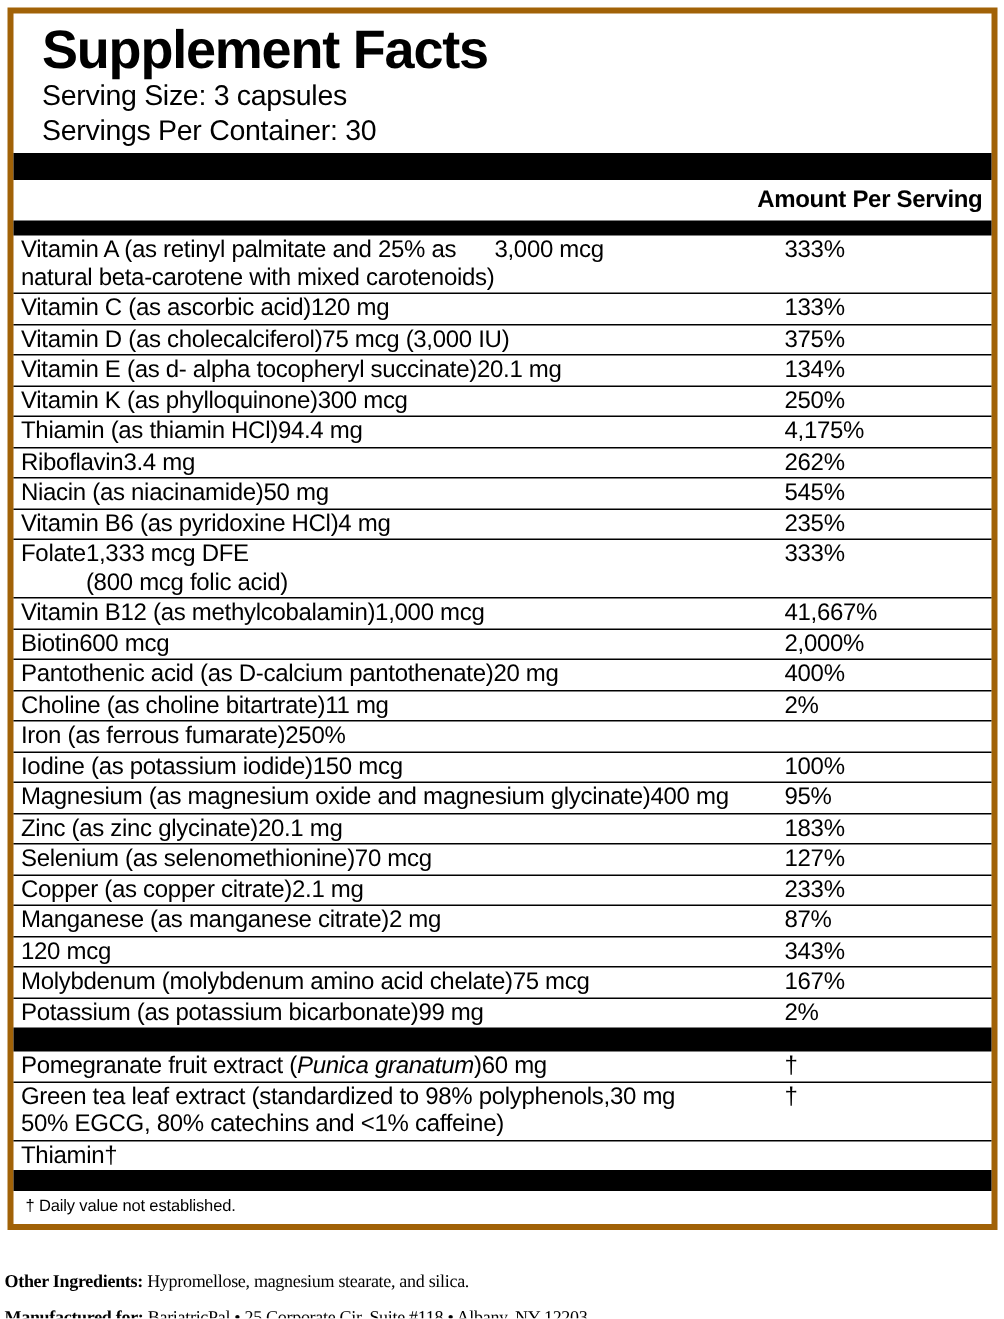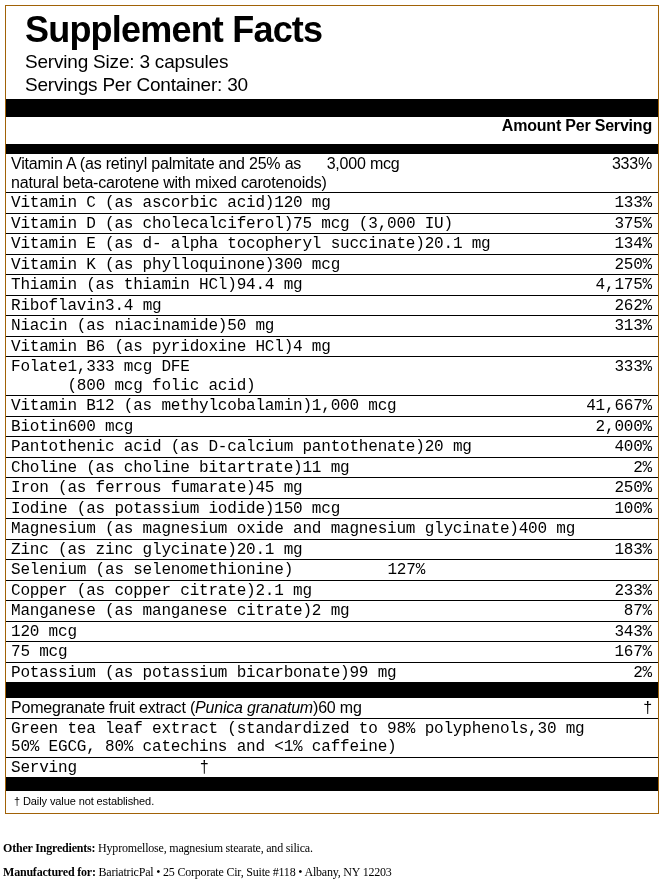--- a/index.html
+++ b/index.html
@@ -1,43 +1,43 @@
 <!DOCTYPE html>
 <html><head>
 <meta charset="utf-8">
 <style>
   html,body { margin:0; padding:0; background:#ffffff; }
   .page {
     width:669px; height:879px; background:#ffffff; color:#000;
     font-family:"Liberation Sans", sans-serif; position:relative; overflow:hidden;
     -webkit-font-smoothing:antialiased;
   }
-  .box { margin:5px 6px 0 5px; width:652px; border:1px solid #a16207; background:#fff; }
+  .box { margin:5px 6px 0 5px; width:652px; border:4px solid #a16207; background:#fff; }
   .head { padding:3px 0 1px 19px; }
   .title { font-size:36px; font-weight:bold; letter-spacing:-0.8px; line-height:41px; }
   .serving { font-size:19px; line-height:23px; letter-spacing:-0.2px; }
   .bar { background:#000; }
   .bar-thick { height:18px; margin-top:2px; }
   .bar-mid { height:10px; }
   .bar-sep { height:16px; }
   .bar-sep2 { height:14px; }
   .colhead {
-    display:flex; height:27px;
+    display:flex; align-items:center; height:27px;
     padding:0 6px 0 5px; font-weight:bold; font-size:16px; letter-spacing:-0.2px;
   }
   .colhead .amt { flex:1; text-align:right; white-space:nowrap; }
   .colhead .dv { width:132px; flex:none; text-align:right; white-space:nowrap; }
   .rows .row {
     display:flex; align-items:flex-start;
     padding:1px 6px 0 5px; font-size:16px; line-height:18.5px; letter-spacing:-0.2px;
   }
-  .rows .row + .row { border-top:1px solid #000;font-family:Liberation Mono, monospace; }
+  .rows .row + .row { border-top:1px solid #000; }
   .row .name { flex:none; white-space:nowrap; }
   .row .amt { flex:1; text-align:left; white-space:nowrap; }
-  .row .dv { width:132px; flex:none; text-align:right; white-space:nowrap; }
+  .row .dv { width:132px; flex:none; white-space:nowrap; }
   .it { font-style:italic; }
   .footnote { font-size:11px; line-height:15px; padding:3px 6px 4px 8px; letter-spacing:-0.1px; }
   .footer { margin:22px 0 0 3px; font-size:12px; line-height:24px; letter-spacing:-0.2px;font-family:Liberation Serif, serif; }
   .footer .b { font-weight:bold; }
 </style>
 </head>
 <body>
 
 <div class="page">
   <div class="box">
@@ -121,29 +121,30 @@
           </div>
           <div class="dv">262%</div>
         </div>
         <div class="row">
           <div class="name">
             <div>Niacin (as niacinamide)</div>
           </div>
           <div class="amt">
             <div>50 mg</div>
           </div>
-          <div class="dv">313%</div>
+          <div class="dv">545%</div>
         </div>
         <div class="row">
           <div class="name">
             <div>Vitamin B6 (as pyridoxine HCl)</div>
           </div>
           <div class="amt">
             <div>4 mg</div>
           </div>
+          <div class="dv">235%</div>
         </div>
         <div class="row">
           <div class="name">
             <div>Folate</div>
           </div>
           <div class="amt">
             <div>1,333 mcg DFE</div>
             <div>(800 mcg folic acid)</div>
           </div>
           <div class="dv">333%</div>
@@ -181,23 +182,20 @@
           </div>
           <div class="amt">
             <div>11 mg</div>
           </div>
           <div class="dv">2%</div>
         </div>
         <div class="row">
           <div class="name">
             <div>Iron (as ferrous fumarate)</div>
           </div>
-          <div class="amt">
-            <div>45 mg</div>
-          </div>
           <div class="dv">250%</div>
         </div>
         <div class="row">
           <div class="name">
             <div>Iodine (as potassium iodide)</div>
           </div>
           <div class="amt">
             <div>150 mcg</div>
           </div>
           <div class="dv">100%</div>
@@ -217,20 +215,23 @@
           </div>
           <div class="amt">
             <div>20.1 mg</div>
           </div>
           <div class="dv">183%</div>
         </div>
         <div class="row">
           <div class="name">
             <div>Selenium (as selenomethionine)</div>
           </div>
+          <div class="amt">
+            <div>70 mcg</div>
+          </div>
           <div class="dv">127%</div>
         </div>
         <div class="row">
           <div class="name">
             <div>Copper (as copper citrate)</div>
           </div>
           <div class="amt">
             <div>2.1 mg</div>
           </div>
           <div class="dv">233%</div>
@@ -244,20 +245,23 @@
           </div>
           <div class="dv">87%</div>
         </div>
         <div class="row">
           <div class="amt">
             <div>120 mcg</div>
           </div>
           <div class="dv">343%</div>
         </div>
         <div class="row">
+          <div class="name">
+            <div>Molybdenum (molybdenum amino acid chelate)</div>
+          </div>
           <div class="amt">
             <div>75 mcg</div>
           </div>
           <div class="dv">167%</div>
         </div>
         <div class="row">
           <div class="name">
             <div>Potassium (as potassium bicarbonate)</div>
           </div>
           <div class="amt">
@@ -284,21 +288,21 @@
             <div>Green tea leaf extract (standardized to 98% polyphenols,</div>
             <div>50% EGCG, 80% catechins and &lt;1% caffeine)</div>
           </div>
           <div class="amt">
             <div>30 mg</div>
           </div>
           <div class="dv">†</div>
         </div>
         <div class="row">
           <div class="name">
-            <div>Serving</div>
+            <div>Thiamin</div>
           </div>
           <div class="dv">†</div>
         </div>
       </div>
 
     <div class="bar bar-sep2"></div>
 
     <div class="footnote">† Daily value not established.</div>
   </div>
 

